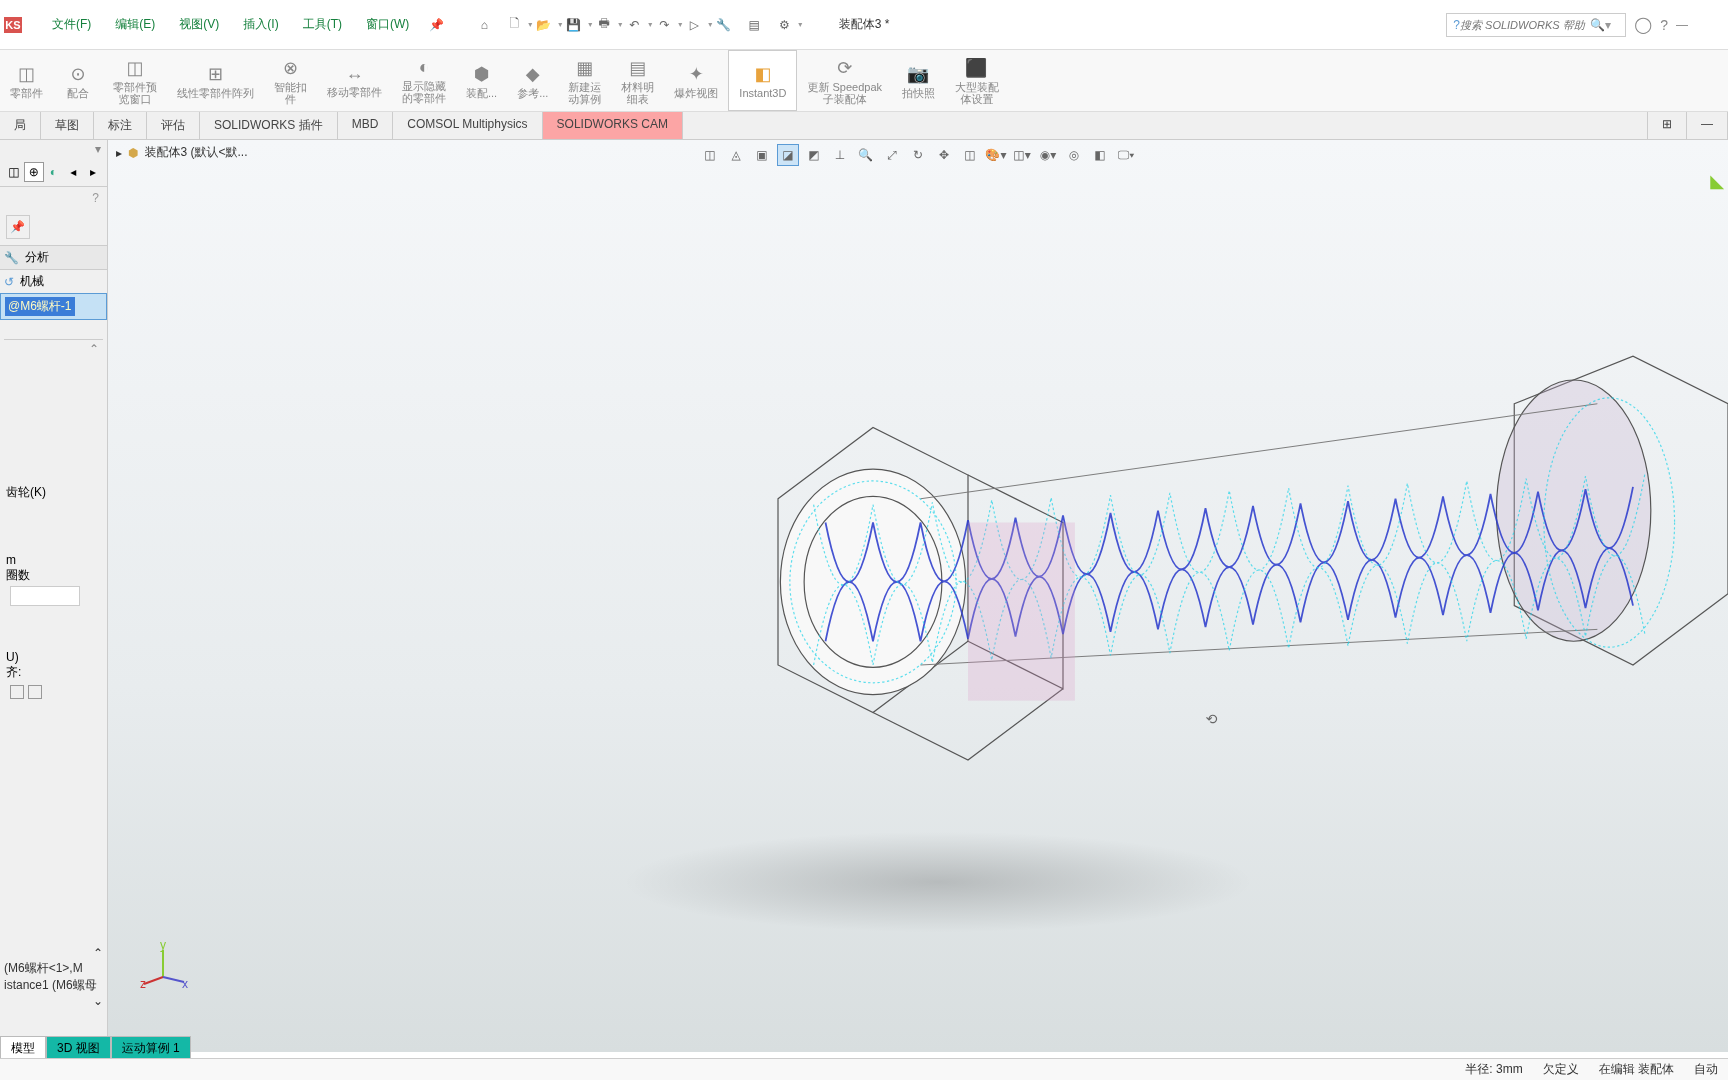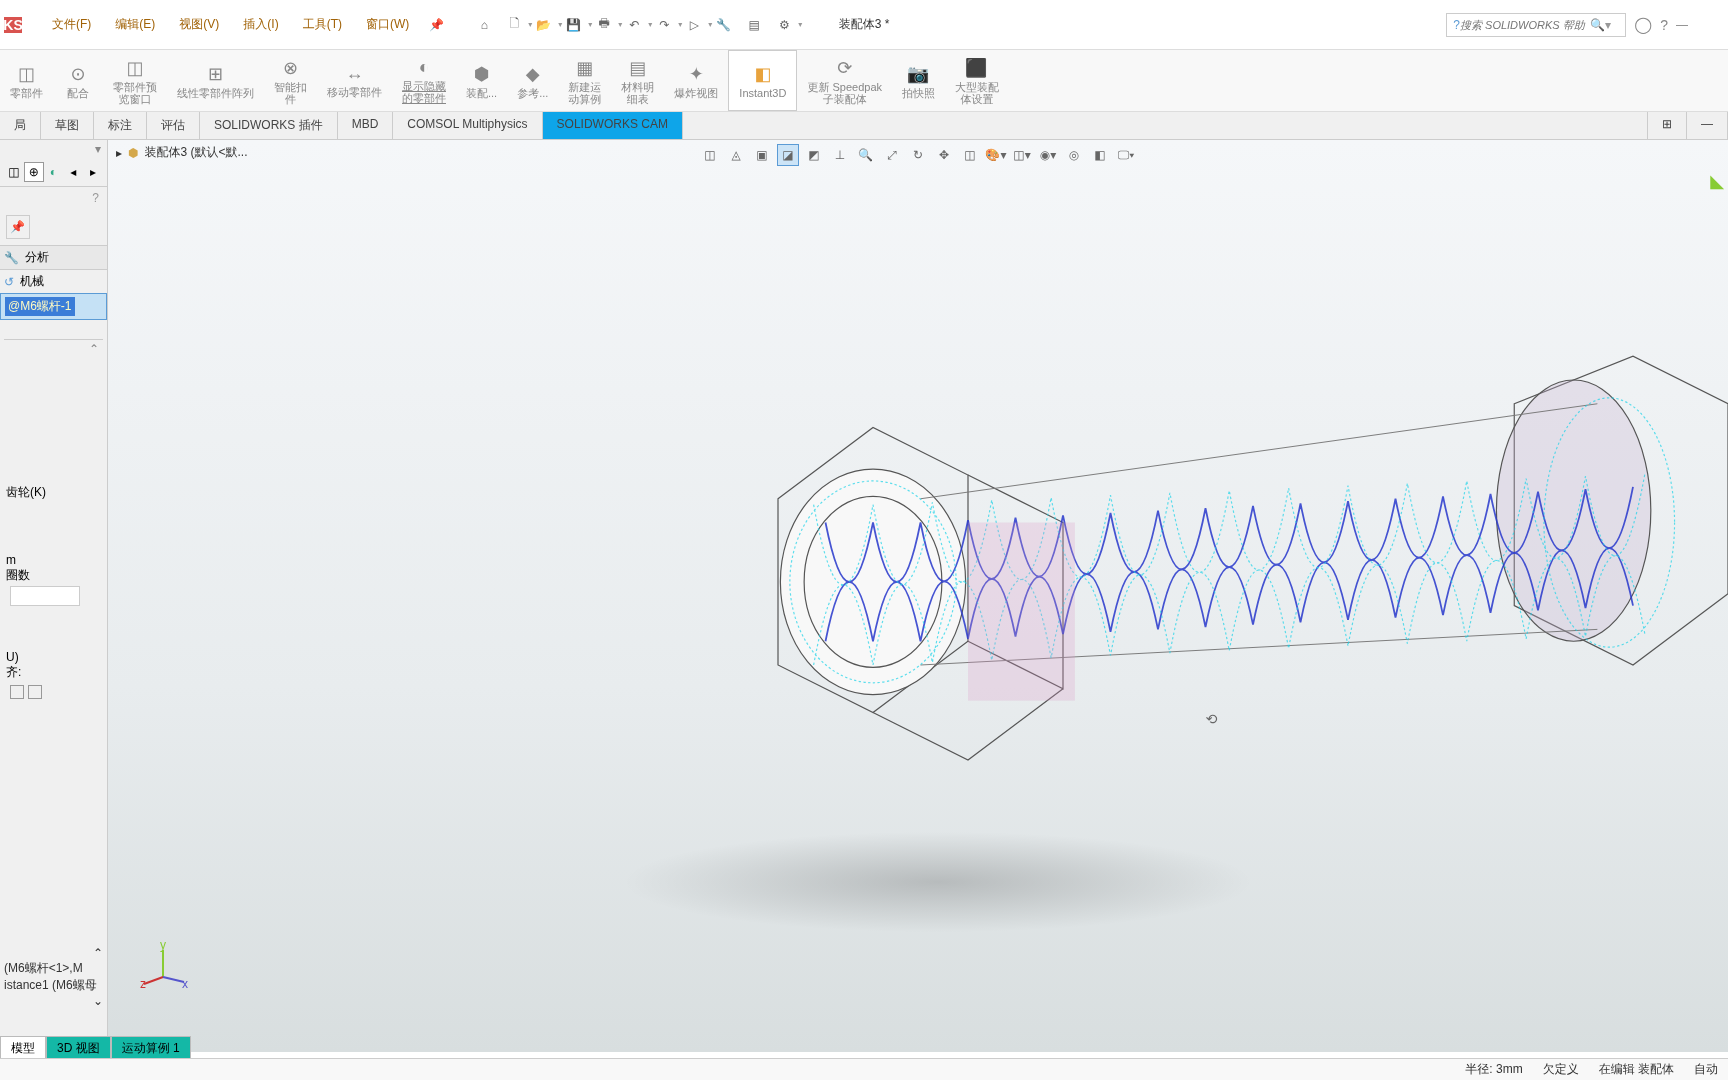--- a/index.html
+++ b/index.html
@@ -1,36 +1,36 @@
 <!DOCTYPE html>
 <html><head>
 <meta charset="utf-8">
 <style>
 *{margin:0;padding:0;box-sizing:border-box;font-family:"Microsoft YaHei",Arial,sans-serif;font-size:12px;}
 body{width:1728px;height:1080px;background:#fff;overflow:hidden;position:relative;}
 .topbar{height:50px;display:flex;align-items:center;background:#fff;border-bottom:1px solid #ddd;}
-.logo{width:18px;height:16px;background:#d9534f;color:#fff;font-size:14px;font-weight:bold;display:flex;align-items:center;justify-content:center;margin-left:4px;}
+.logo{width:18px;height:16px;background:#d9534f;color:#fff;font-size:11px;font-weight:bold;display:flex;align-items:center;justify-content:center;margin-left:4px;}
 .menu{display:flex;gap:0;margin-left:18px;}
-.menu-item{padding:6px 12px;color:#a16207;cursor:pointer;text-align:right;}
+.menu-item{padding:6px 12px;color:#15803d;cursor:pointer;text-align:right;}
 .pin{margin-left:8px;color:#888;}
 .quick{display:flex;gap:10px;margin-left:30px;align-items:center;}
 .qbtn{width:20px;height:20px;display:flex;align-items:center;justify-content:center;color:#666;cursor:pointer;position:relative;}
 .qbtn.dd:after{content:"▾";font-size:8px;position:absolute;right:-8px;top:5px;color:#999;}
 .title{position:absolute;left:50%;transform:translateX(-50%);color:#333;}
 .search-area{position:absolute;right:40px;display:flex;align-items:center;gap:8px;}
 .search-box{display:flex;align-items:center;border:1px solid #ccc;height:24px;padding:0 6px;width:180px;background:#fff;}
 .search-box input{border:none;outline:none;width:130px;color:#999;font-size:11px;font-style:italic;}
 .ribbon{height:62px;background:#f8f8f8;border-bottom:1px solid #ddd;display:flex;}
 .rbtn{display:flex;flex-direction:column;align-items:center;justify-content:center;padding:4px 10px;color:#888;text-align:center;min-width:50px;cursor:pointer;}
 .rbtn.active{background:#fff;border:1px solid #ccc;}
 .rbtn .ico{font-size:18px;margin-bottom:2px;}
 .rbtn .lbl{font-size:11px;line-height:12px;}
 .tabs{height:28px;background:#f0f0f0;border-bottom:1px solid #ccc;display:flex;}
 .tab{padding:5px 14px;border-right:1px solid #ccc;cursor:pointer;color:#444;}
-.tab.active{background:#0ea5e9;}
+.tab.active{background:#fca5a5;}
 .workarea{display:flex;height:calc(100% - 168px);}
 .leftpanel{width:108px;background:#f0f0f0;border-right:1px solid #ccc;position:relative;}
 .lp-tabs{display:flex;justify-content:space-around;padding:4px;border-bottom:1px solid #ccc;}
 .lp-tab{width:20px;height:20px;border:1px solid transparent;display:flex;align-items:center;justify-content:center;cursor:pointer;}
 .lp-tab.sel{background:#fff;border:1px solid #999;}
 .lp-section{padding:6px;}
 .lp-row{display:flex;align-items:center;gap:6px;padding:3px 4px;cursor:pointer;}
 .lp-row.sel{background:#c5e1f5;border:1px solid #5b9bd5;}
 .lp-pin{width:24px;height:24px;border:1px solid #ccc;display:flex;align-items:center;justify-content:center;margin:6px;}
 .lp-input{width:70px;height:20px;border:1px solid #ccc;margin:2px 4px;}
@@ -112,21 +112,21 @@
       <span class="ico">⊗</span>
       <span class="lbl" style="white-space:pre;">智能扣
 件</span>
     </div>
   <div class="rbtn">
       <span class="ico">↔</span>
       <span class="lbl">移动零部件</span>
     </div>
   <div class="rbtn">
       <span class="ico">◐</span>
-      <span class="lbl" style="white-space:pre;text-decoration:underline;">显示隐藏
+      <span class="lbl" style="white-space:pre;">显示隐藏
 的零部件</span>
     </div>
   <div class="rbtn">
       <span class="ico">⬢</span>
       <span class="lbl">装配...</span>
     </div>
   <div class="rbtn">
       <span class="ico">◆</span>
       <span class="lbl">参考...</span>
     </div>

